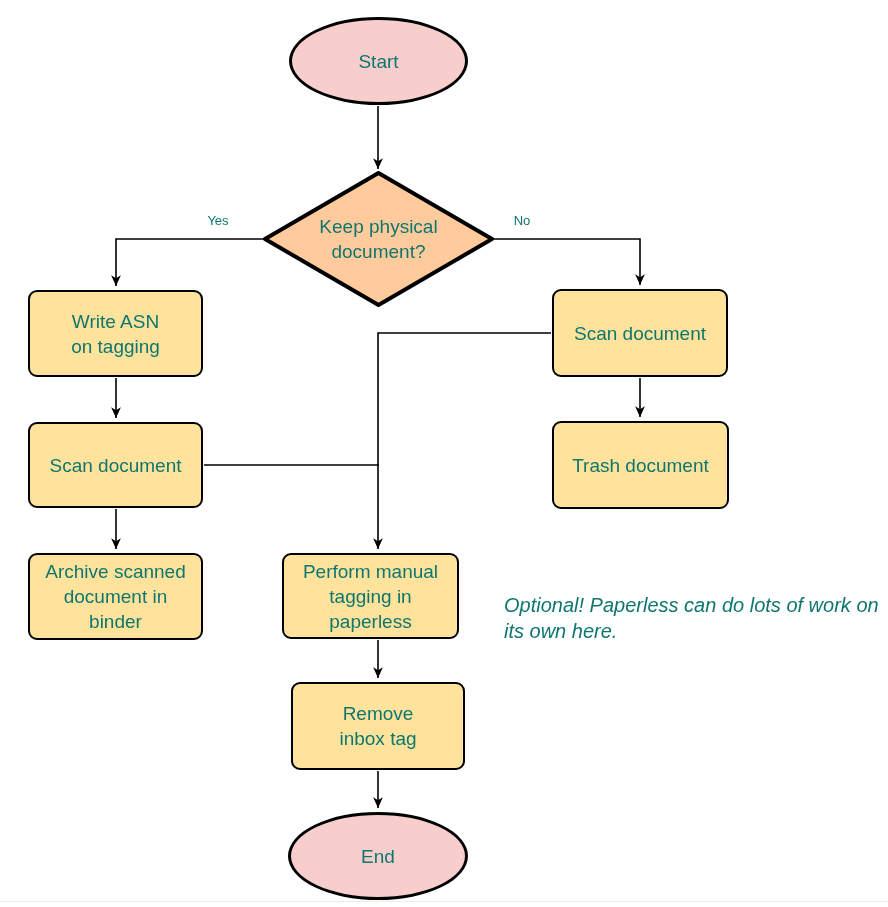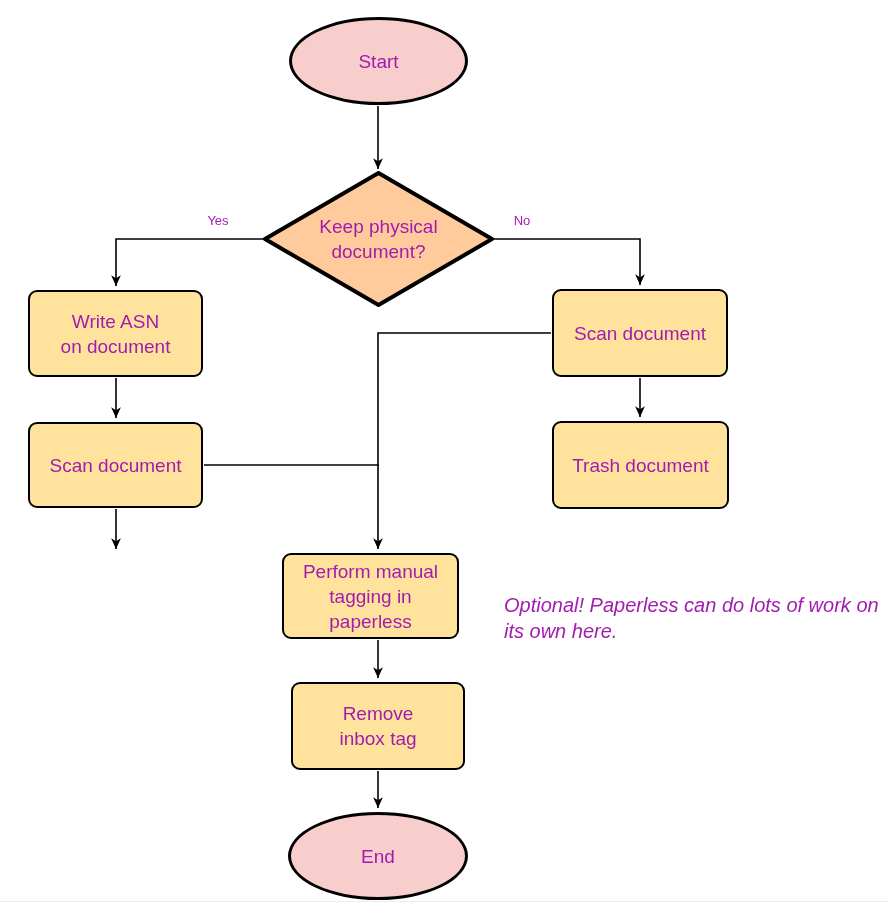--- a/index.html
+++ b/index.html
@@ -8,21 +8,21 @@
     --process-fill:#ffe39c;
     --stroke-color:#000000;
     --bg:#ffffff;
   }
   html,body{margin:0;padding:0;background:var(--bg);}
   .canvas{
     position:relative;
     width:888px;height:907px;
     background:var(--bg);
     font-family:"Liberation Sans", sans-serif;
-    color:#a21caf;
+    color:#0f766e;
     overflow:hidden;
   }
   .edges{position:absolute;left:0;top:0;width:888px;height:907px;}
   .edge{stroke:var(--stroke-color);stroke-width:1.6;fill:none;}
   .diamond{fill:var(--decision-fill);stroke:var(--stroke-color);stroke-width:4;stroke-linejoin:round;}
   .node{
     position:absolute;
     display:flex;align-items:center;justify-content:center;
     text-align:center;
     font-size:19px;line-height:25px;
@@ -91,27 +91,32 @@
     <span>Keep physical
 document?</span>
   </div>
 
   <div class="edge-label" style="left:193px;top:210px;width:50px;">Yes</div>
 
   <div class="edge-label" style="left:497px;top:210px;width:50px;">No</div>
 
   <div class="node process" style="left:28px;top:290px;width:175px;height:87px;">
     <span>Write ASN
-on document</span>
+on tagging</span>
   </div>
 
   <div class="node process" style="left:28px;top:422px;width:175px;height:86px;">
     <span>Scan document</span>
   </div>
 
+  <div class="node process" style="left:28px;top:553px;width:175px;height:87px;">
+    <span>Archive scanned
+document in
+binder</span>
+  </div>
 
   <div class="node process" style="left:552px;top:289px;width:176px;height:88px;">
     <span>Scan document</span>
   </div>
 
   <div class="node process" style="left:552px;top:421px;width:177px;height:88px;">
     <span>Trash document</span>
   </div>
 
   <div class="node process" style="left:282px;top:553px;width:177px;height:86px;">

